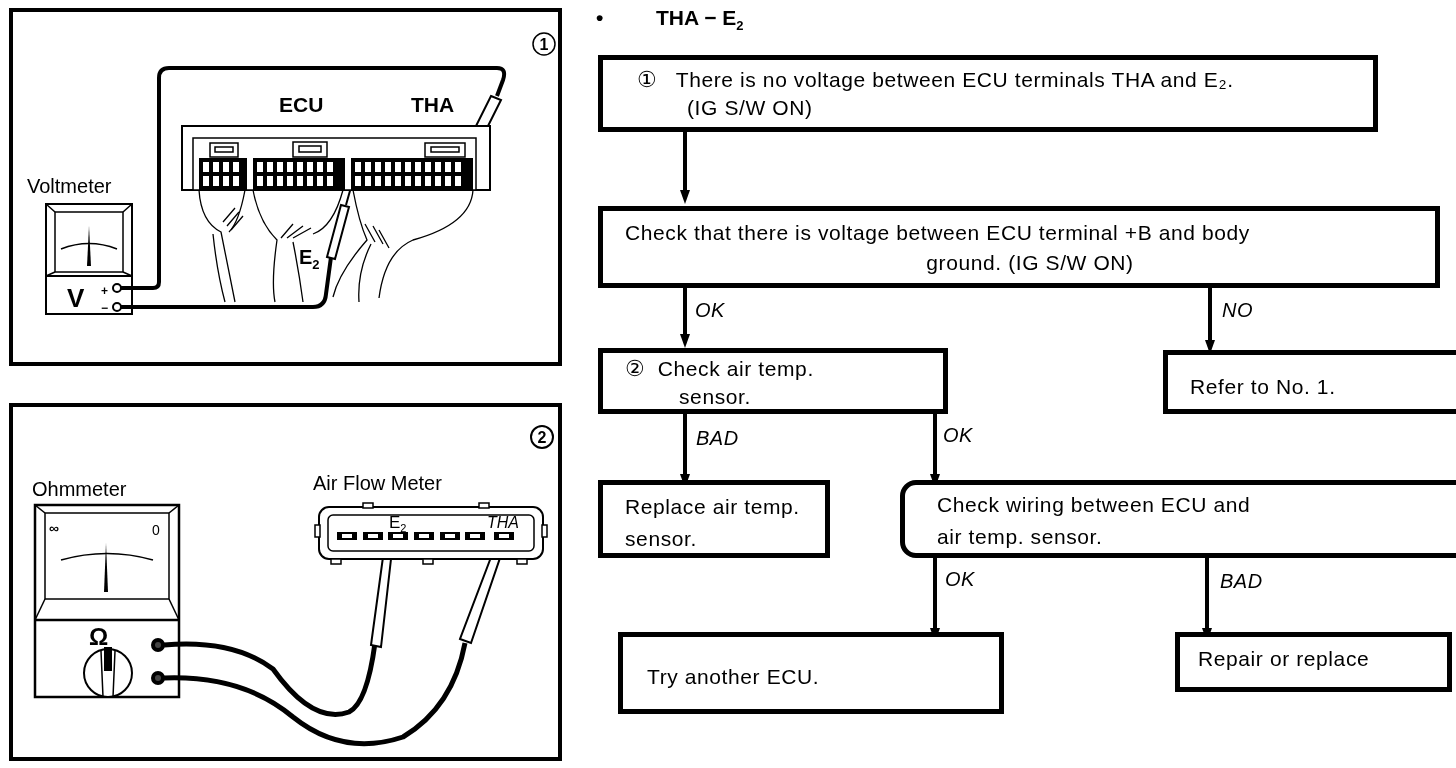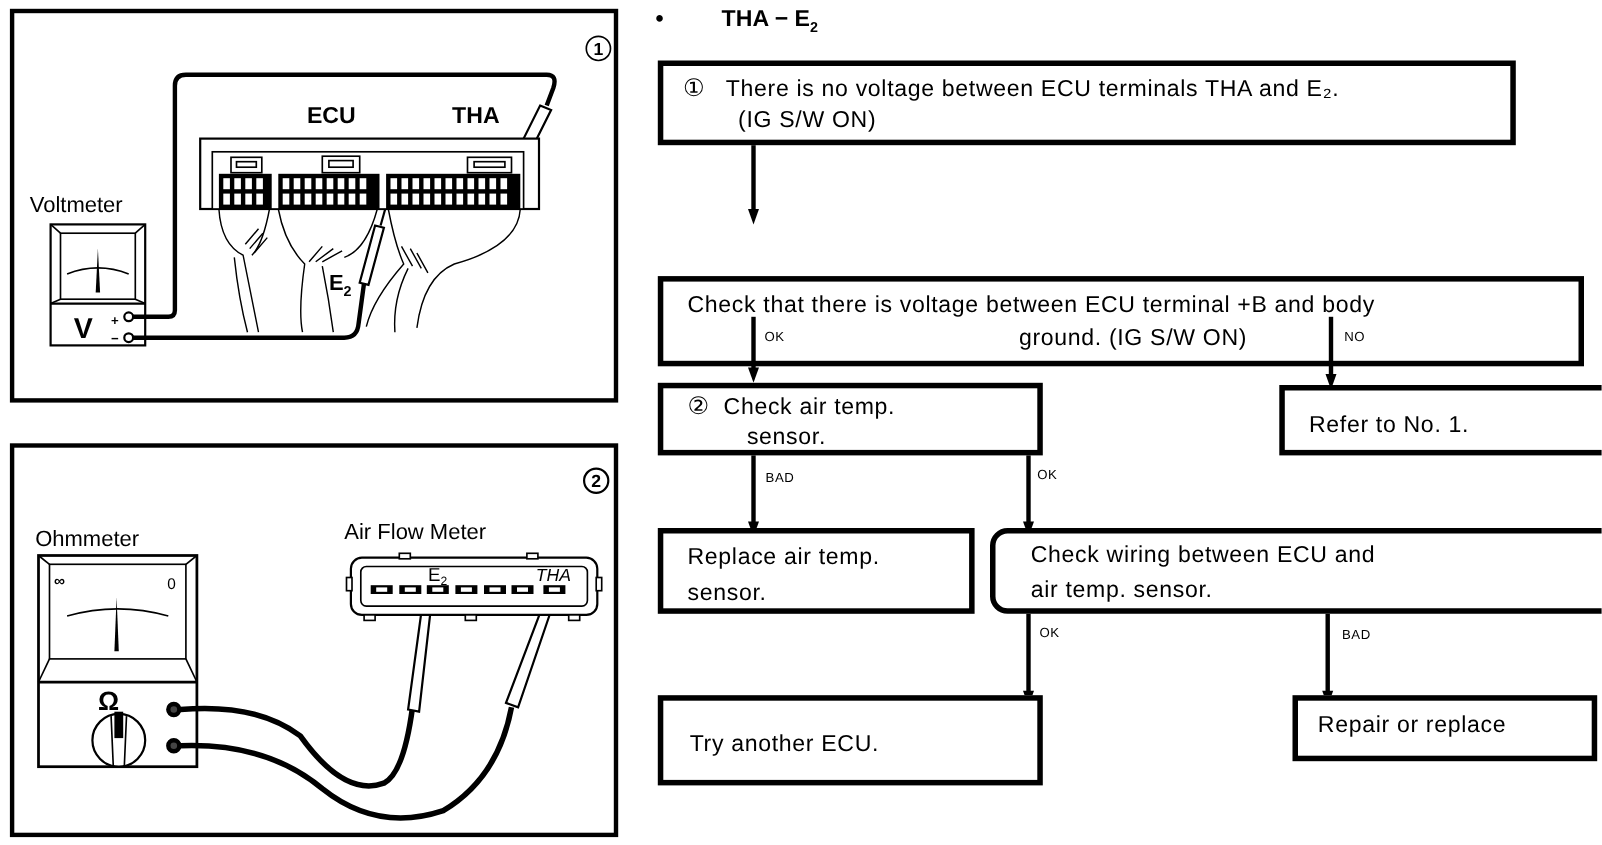--- a/index.html
+++ b/index.html
@@ -8,21 +8,21 @@
   .abs { position: absolute; }
   .panel { position: absolute; border: 4px solid #000; box-sizing: border-box; background: #fff; }
   .fbox { position: absolute; border: 5px solid #000; box-sizing: border-box; background: #fff;
           font-size: 21px; line-height: 32px; letter-spacing: 0.6px; }
   .fbox .line { white-space: nowrap; }
   .bold { font-weight: normal; }
   .vline { position: absolute; width: 4px; background: #000; }
   .arrowhead { position: absolute; width: 0; height: 0;
                border-left: 5px solid transparent; border-right: 5px solid transparent;
                border-top: 14px solid #000; }
-  .branch-label { position: absolute; font-size: 12px; letter-spacing: 0.5px; }
+  .branch-label { position: absolute; font-size: 20px; letter-spacing: 0.5px; font-style: italic; }
   .circnum { font-size: 22px; }
   svg text { font-family: "Liberation Sans", sans-serif; }
 </style>
 </head>
 <body>
 
 <div class="panel" style="left:9px; top:8px; width:553px; height:358px;">
   <svg width="545" height="350" style="position:absolute; left:0; top:0;">
 
     <circle cx="531" cy="32" r="11" fill="none" stroke="#000" stroke-width="1.5"></circle>
@@ -225,32 +225,32 @@
   </svg>
 </div>
 
 <div class="abs" style="left:596px; top:6px; height:30px; font-size:21px; font-weight:bold;">
   <span style="position:absolute; left:0; top:0;">•</span>
   <span style="position:absolute; left:60px; top:0; white-space:nowrap;">
     <span>THA − E</span><sub style="font-size:13px;">2</sub>
   </span>
 </div>
 
-<div class="fbox" style="left:598px; top:55px; width:780px; height:77px; padding:4px 0 0 18px;">
+<div class="fbox" style="left:598px; top:55px; width:780px; height:77px; padding:4px 0 0 34px;">
   <div class="line">
     <span class="circnum">①</span>
     <span style="margin-left:12px;">There is no voltage between ECU terminals THA and E₂.</span>
   </div>
   <div class="line bold" style="margin-left:50px; margin-top:-4px;">(IG S/W ON)</div>
 </div>
 
 <div class="vline" style="left:683px; top:132px; height:62px;"></div>
 <div class="arrowhead" style="left:680px; top:190px;"></div>
 
-<div class="fbox" style="left:598px; top:206px; width:842px; height:82px; padding:6px 0 0 22px;margin-top:45px;">
+<div class="fbox" style="left:598px; top:206px; width:842px; height:82px; padding:6px 0 0 22px;">
   <div class="line">Check that there is voltage between ECU terminal +B and body</div>
   <div class="line" style="margin-top:-2px;text-align:center;">
     <span>ground. </span><span class="bold">(IG S/W ON)</span>
   </div>
 </div>
 
 <div class="vline" style="left:683px; top:288px; height:50px;"></div>
 <div class="arrowhead" style="left:680px; top:334px;"></div>
 <div class="branch-label" style="left:695px; top:299px;">OK</div>
 
@@ -271,37 +271,37 @@
 </div>
 
 <div class="vline" style="left:683px; top:414px; height:64px;"></div>
 <div class="arrowhead" style="left:680px; top:474px;"></div>
 <div class="branch-label" style="left:696px; top:427px;">BAD</div>
 
 <div class="vline" style="left:933px; top:414px; height:64px;"></div>
 <div class="arrowhead" style="left:930px; top:474px;"></div>
 <div class="branch-label" style="left:943px; top:424px;">OK</div>
 
-<div class="fbox" style="left:598px; top:480px; width:288px; height:78px; padding:6px 0 0 22px;">
+<div class="fbox" style="left:598px; top:480px; width:232px; height:78px; padding:6px 0 0 22px;">
   <div class="line">Replace air temp.</div>
   <div class="line">sensor.</div>
 </div>
 
 <div class="fbox" style="left:900px; top:480px; width:588px; height:78px; padding:4px 0 0 32px;border-radius:16px;">
   <div class="line">Check wiring between ECU and</div>
   <div class="line">air temp. sensor.</div>
 </div>
 
 <div class="vline" style="left:933px; top:558px; height:74px;"></div>
 <div class="arrowhead" style="left:930px; top:628px;"></div>
 <div class="branch-label" style="left:945px; top:568px;">OK</div>
 
 <div class="vline" style="left:1205px; top:558px; height:74px;"></div>
 <div class="arrowhead" style="left:1202px; top:628px;"></div>
 <div class="branch-label" style="left:1220px; top:570px;">BAD</div>
 
-<div class="fbox" style="left:598px; top:632px; width:350px; height:82px; padding:24px 0 0 24px;">
+<div class="fbox" style="left:618px; top:632px; width:386px; height:82px; padding:24px 0 0 24px;">
   <div class="line">Try another ECU.</div>
 </div>
 
 <div class="fbox" style="left:1163px; top:632px; width:277px; height:60px; padding:6px 0 0 18px;margin-left:12px;">
   <div class="line">Repair or replace</div>
 </div>
 
 </body></html>

